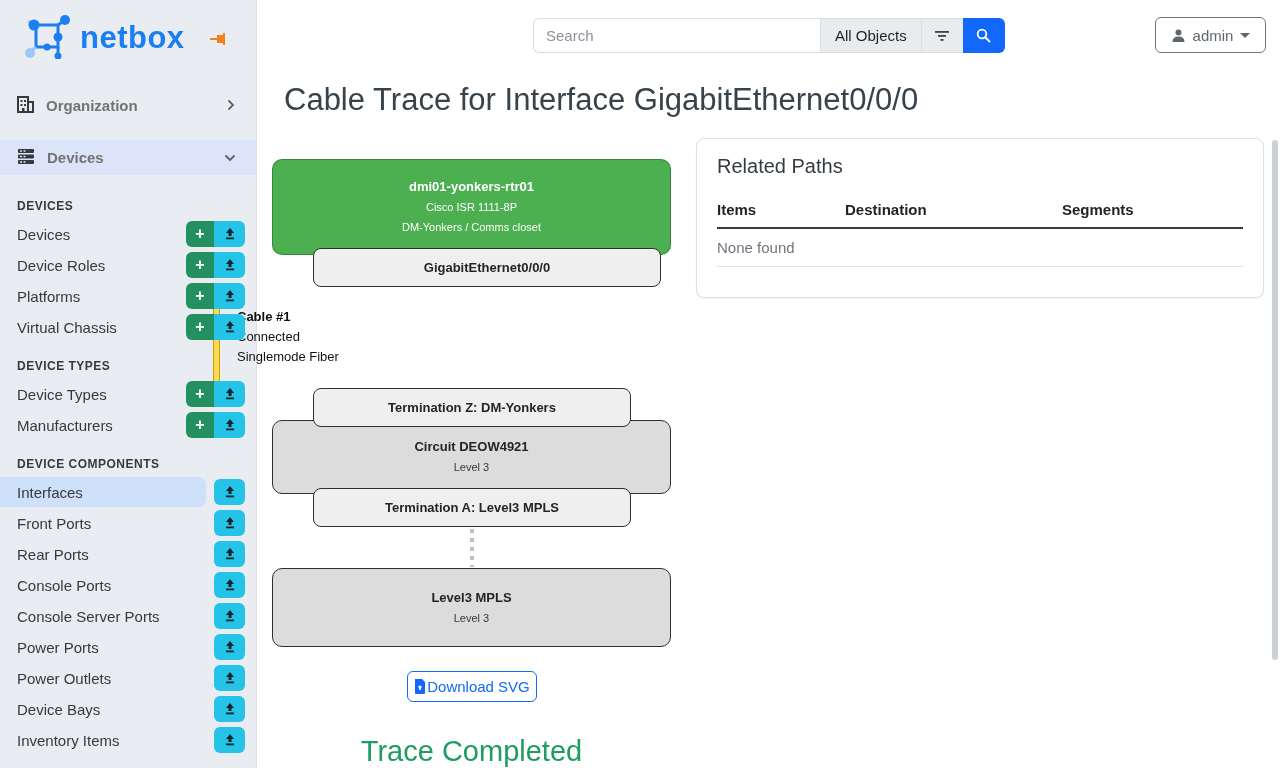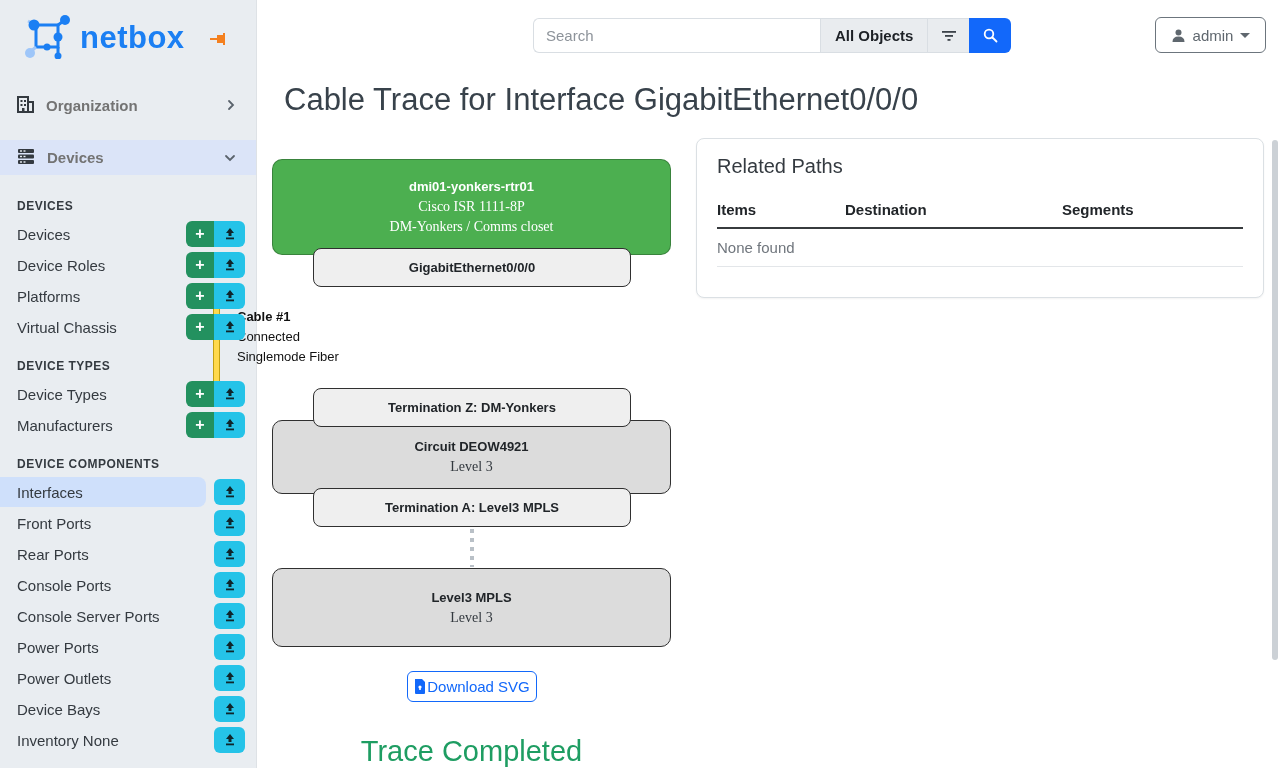--- a/index.html
+++ b/index.html
@@ -26,41 +26,41 @@
   .btn-upload{width:31px;height:26px;background:var(--btn_import_cyan,#25c3e8);border:none;border-radius:0 6px 6px 0;
            display:flex;align-items:center;justify-content:center;cursor:pointer;padding:0;}
   .btn-upload.solo{border-radius:6px;}
 
   
   .search-group{position:absolute;left:533px;top:18px;height:35px;display:flex;border-radius:6px;}
   .search-input{width:287px;height:35px;box-sizing:border-box;border:1px solid #d9dee3;border-right:none;
                 border-radius:6px 0 0 6px;padding:0 12px;font-size:15px;font-family:"Liberation Sans",sans-serif;color:#212529;outline:none;}
   .search-input::placeholder{color:#8d939a;}
   .scope{height:35px;box-sizing:border-box;background:#e9ecef;border:1px solid #d9dee3;border-right:none;
-         display:flex;align-items:center;padding:0 14px;font-size:15px;color:#1d2126;cursor:pointer;font-weight:bold;}
+         display:flex;align-items:center;padding:0 14px;font-size:15px;color:#1d2126;cursor:pointer;}
   .filter-btn{width:42px;height:35px;box-sizing:border-box;background:#e9ecef;border:1px solid #d9dee3;border-right:none;
          display:flex;align-items:center;justify-content:center;cursor:pointer;padding:0;}
   .submit-btn{width:42px;height:35px;background:var(--accent_blue,#1268fa);border:none;border-radius:0 6px 6px 0;
          display:flex;align-items:center;justify-content:center;cursor:pointer;padding:0;}
   .user-btn{position:absolute;left:1155px;top:17px;width:111px;height:36px;box-sizing:border-box;background:#fff;
          border:1px solid #6c757d;border-radius:6px;display:flex;align-items:center;justify-content:center;gap:7px;
          font-size:15px;color:#5f676e;cursor:pointer;}
   .caret{width:0;height:0;border-left:5px solid transparent;border-right:5px solid transparent;border-top:5px solid #5f676e;}
 
   
   .page-title{position:absolute;left:272px;top:70px;font-size:31px;font-weight:400;color:#38424b;}
 
   
   .node{position:absolute;box-sizing:border-box;text-align:center;border-radius:10px;}
   .node .t{font-size:13px;font-weight:700;color:#212529;line-height:20px;}
-  .node .s{font-size:14px;color:#33393f;line-height:20px;font-family:Liberation Serif, serif;}
+  .node .s{font-size:11px;color:#33393f;line-height:20px;}
   .green-node{left:272px;top:159px;width:399px;height:96px;background:var(--green_node,#4caf50);
               border:1px solid rgba(0,0,0,.25);z-index:1;display:flex;flex-direction:column;justify-content:center;}
   .green-node .t,.green-node .s{color:#fff;}
-  .port-box{left:313px;top:248px;width:318px;height:39px;background:#efefef;border:1px solid #303030;border-radius:8px;
+  .port-box{left:313px;top:248px;width:348px;height:39px;background:#efefef;border:1px solid #303030;border-radius:8px;
             z-index:2;display:flex;align-items:center;justify-content:center;}
   .cable-line{position:absolute;left:213px;top:287px;width:5px;height:101px;background:var(--cable_yellow,#ffd94d);
             border-left:1px solid #c3a013;border-right:1px solid #c3a013;z-index:0;}
   .cable-label{position:absolute;left:237px;top:307px;font-size:13px;line-height:20px;color:#111;text-align:left;}
   .cable-label .t{font-weight:700;}
   .term-z{left:313px;top:388px;width:318px;height:39px;background:#efefef;border:1px solid #303030;border-radius:8px;
           z-index:3;display:flex;align-items:center;justify-content:center;}
   .circuit-node{left:272px;top:420px;width:399px;height:74px;background:#dcdcdc;border:1px solid #303030;z-index:2;
           display:flex;flex-direction:column;justify-content:center;}
   .term-a{left:313px;top:488px;width:318px;height:39px;background:#efefef;border:1px solid #303030;border-radius:8px;
@@ -349,21 +349,21 @@
         <button class="btn-upload solo">
             <svg width="12" height="12" viewBox="0 0 12 12">
               <path d="M6 0 L10 5 H7.5 V8 H4.5 V5 H2 Z" fill="#10262b"></path>
               <rect x="2" y="9.5" width="8" height="1.8" fill="#10262b"></rect>
             </svg>
           </button>
       </span>
     </div>
 
     <div class="srow item-row" style="top:727px">
-      <span class="item-label">Inventory None</span>
+      <span class="item-label">Inventory Items</span>
       <span class="btn-group">
         <button class="btn-upload solo">
             <svg width="12" height="12" viewBox="0 0 12 12">
               <path d="M6 0 L10 5 H7.5 V8 H4.5 V5 H2 Z" fill="#10262b"></path>
               <rect x="2" y="9.5" width="8" height="1.8" fill="#10262b"></rect>
             </svg>
           </button>
       </span>
     </div>
 

